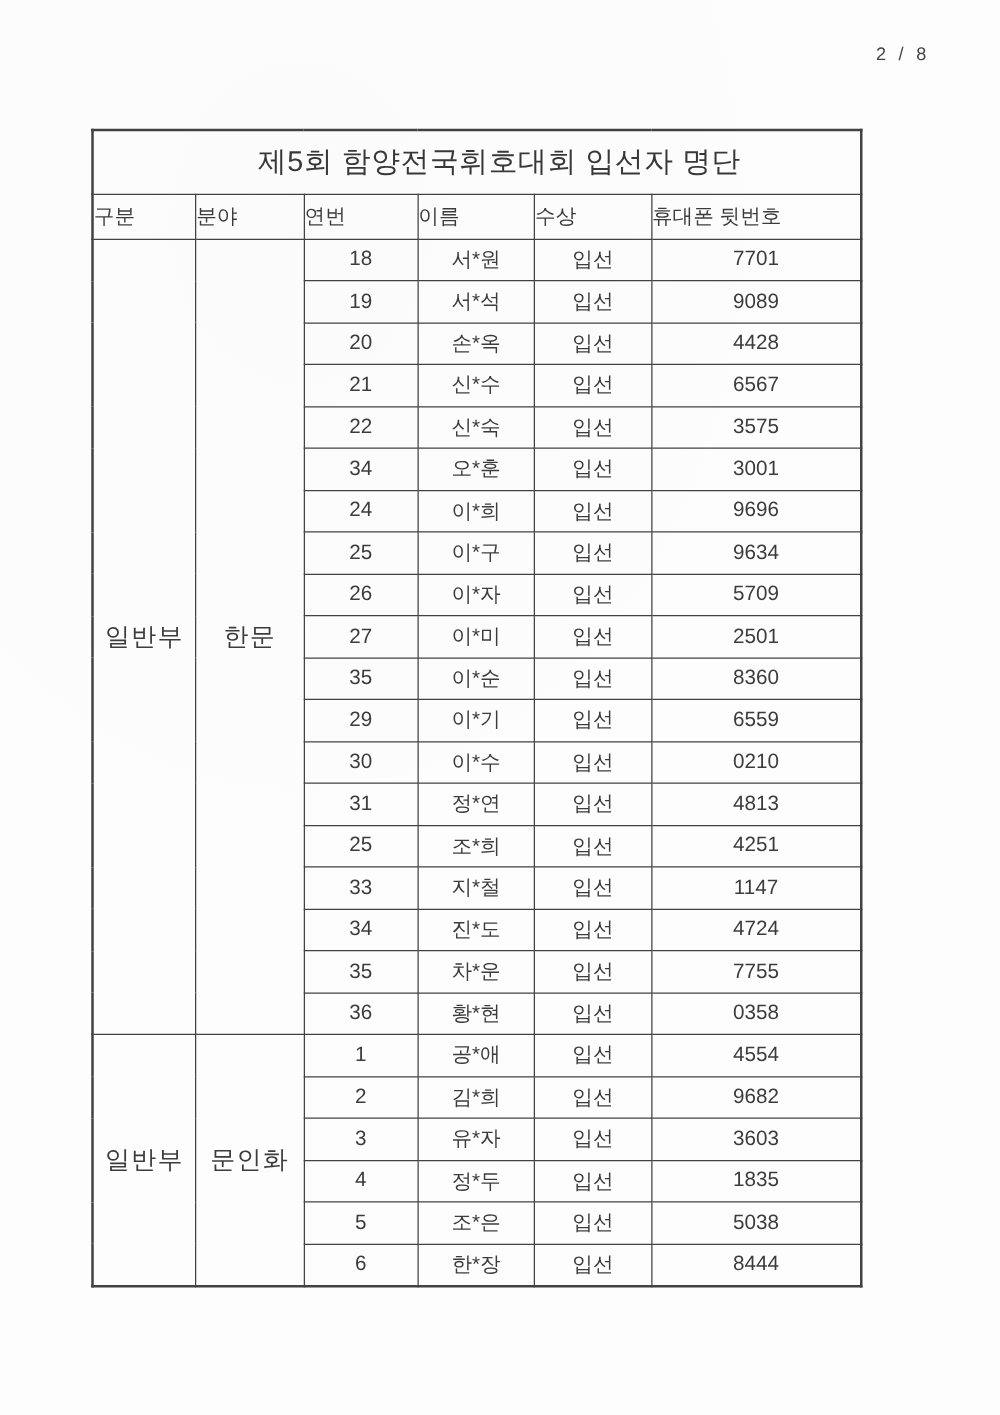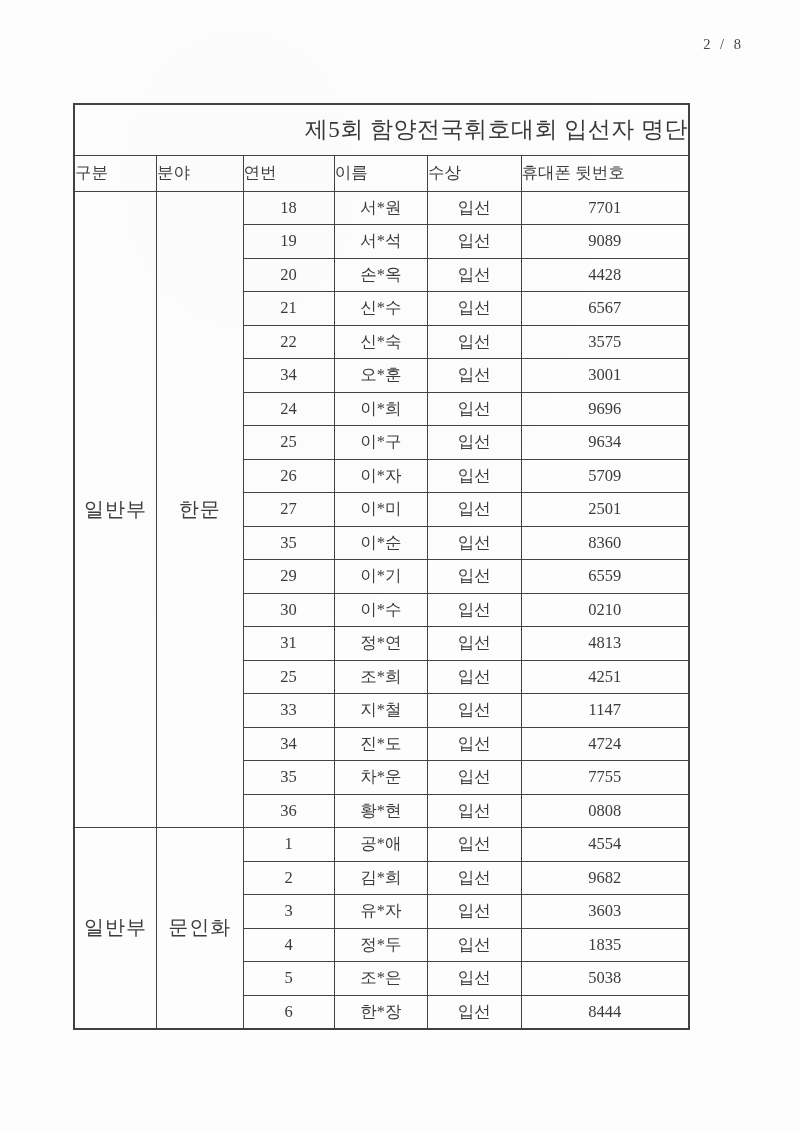--- a/index.html
+++ b/index.html
@@ -11,21 +11,20 @@
     color: #3c3c3c;
     overflow: hidden;
   }
   .page {
     position: relative;
     width: 800px;
     height: 892px;
     background:
       radial-gradient(ellipse at 30% 20%, rgba(0,0,0,0.008), transparent 60%),
       #fdfdfd;
-    font-family: Liberation Serif, serif;
   }
   .page-number {
     position: absolute;
     top: 36px;
     right: 56px;
     font-size: 14.5px;
     letter-spacing: 3px;
     color: #454545;
   }
   table.winners-table {
@@ -35,21 +34,21 @@
     width: 617px;
     border-collapse: collapse;
     table-layout: fixed;
   }
   table.winners-table, table.winners-table th, table.winners-table td {
     border: 1.5px solid #424242;
   }
   table.winners-table { border-width: 2px; }
   .title-cell {
     height: 51px;
-    text-align: right;
+    text-align: center;
     vertical-align: middle;
     font-size: 23px;
     color: #383838;
     letter-spacing: 0.5px;
     padding-left: 36px;
   }
   tr.header-row th {
     height: 36px;
     font-weight: normal;
     font-size: 16.5px;
@@ -206,21 +205,21 @@
         <tr>
           <td>35</td>
           <td>차*운</td>
           <td>입선</td>
           <td>7755</td>
         </tr>
         <tr>
           <td>36</td>
           <td>황*현</td>
           <td>입선</td>
-          <td>0808</td>
+          <td>0358</td>
         </tr>
         <tr>
           <td rowspan="6" class="group-cell">일반부</td>
           <td rowspan="6" class="group-cell">문인화</td>
           <td>1</td>
           <td>공*애</td>
           <td>입선</td>
           <td>4554</td>
         </tr>
         <tr>

